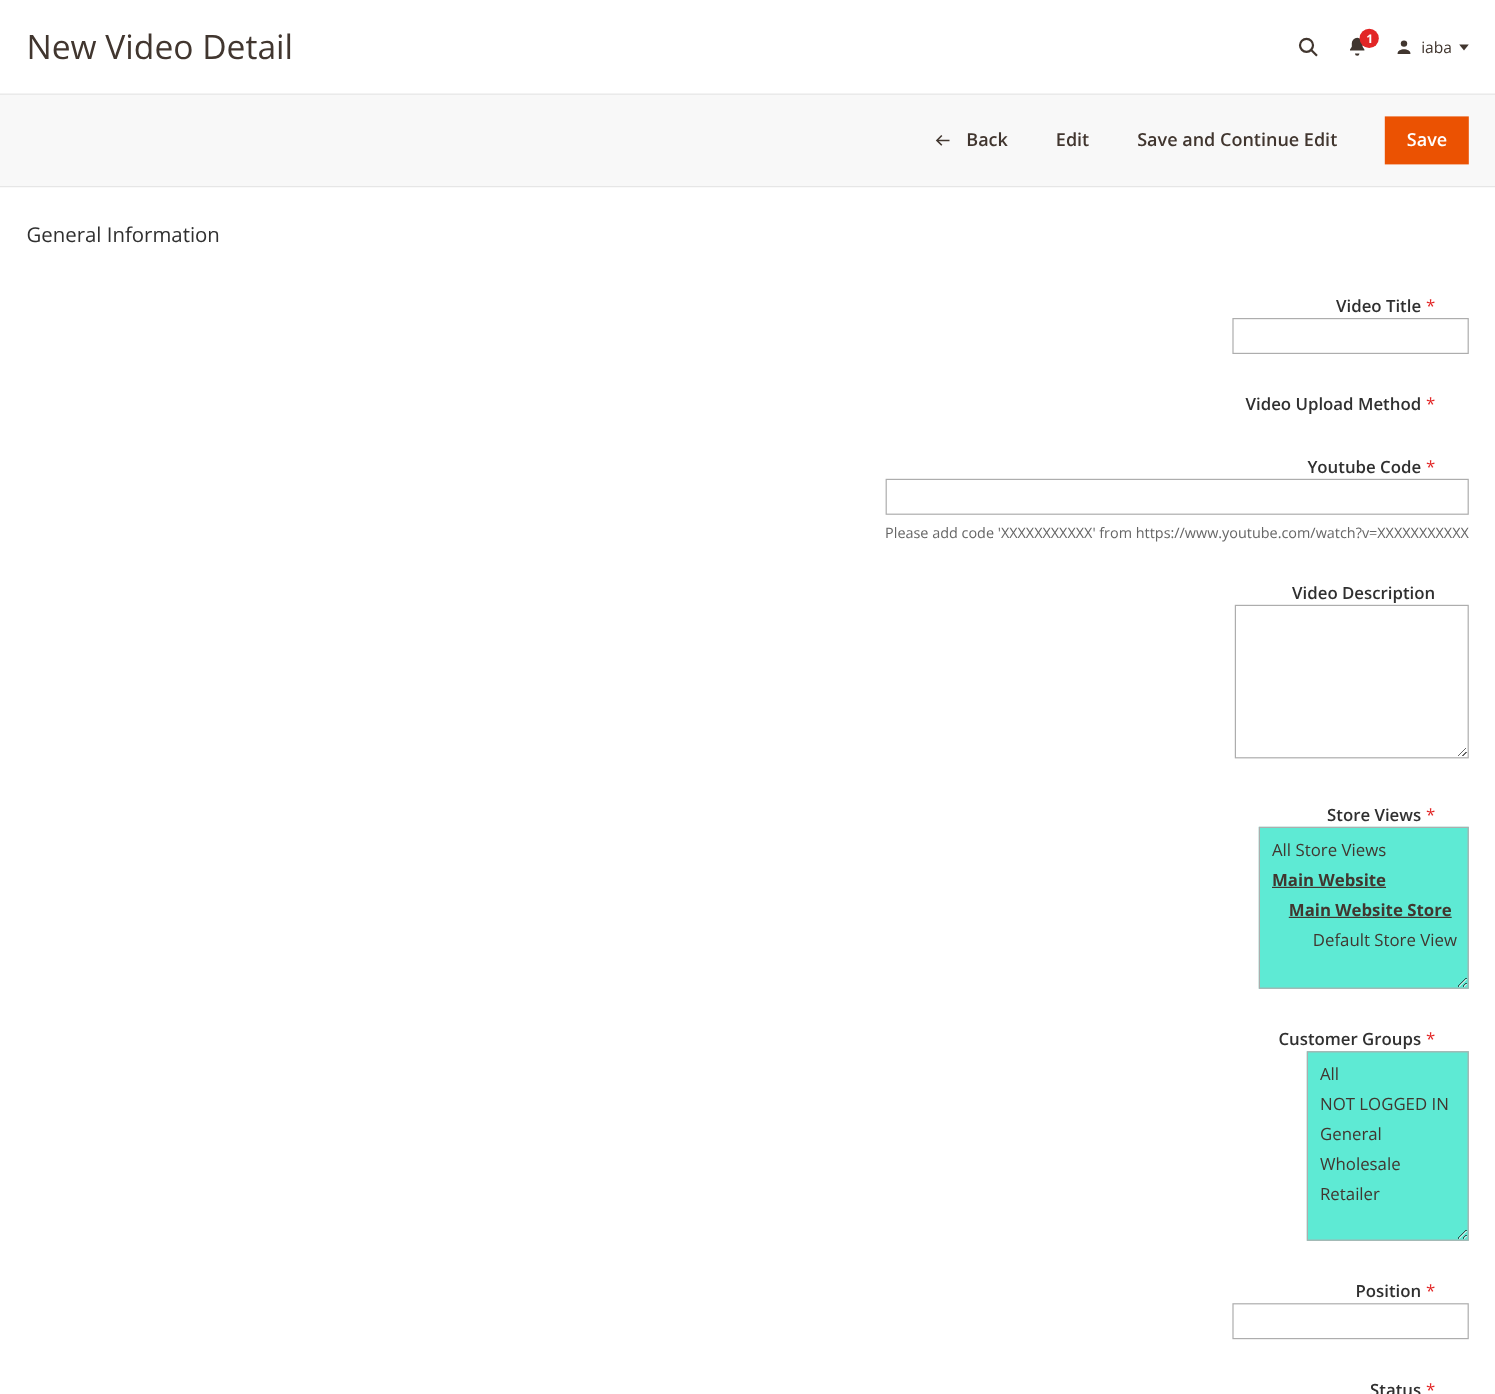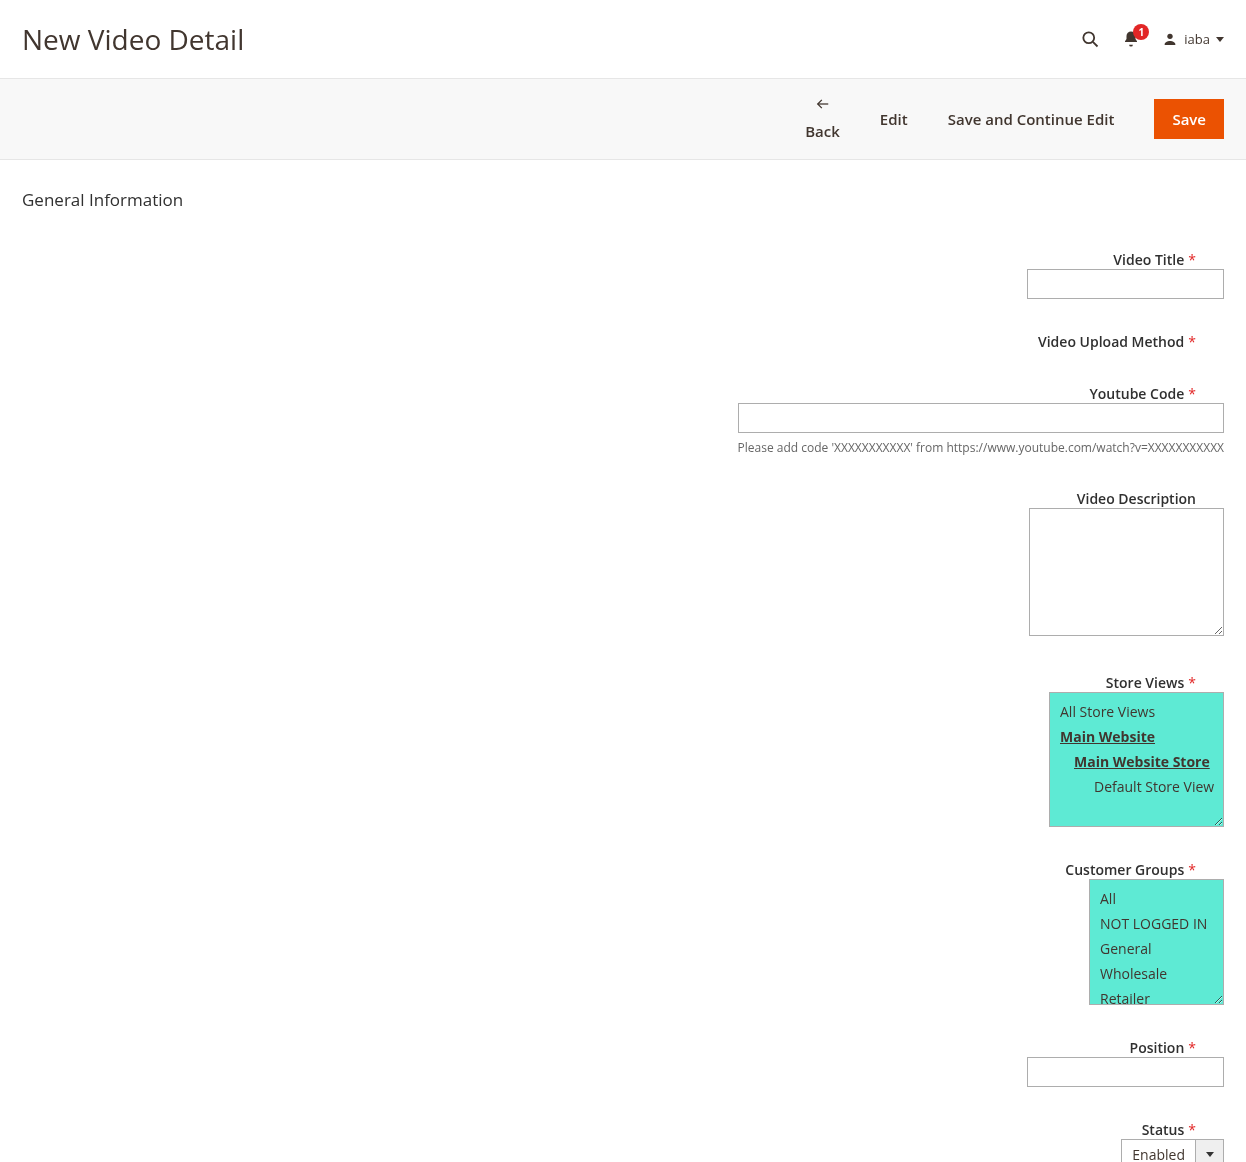--- a/index.html
+++ b/index.html
@@ -61,21 +61,21 @@
   .btn {
     font-size: 15px;
     font-weight: 600;
     color: #41362f;
     cursor: pointer;
     border: none;
     background: transparent;
     padding: 0;
     font-family: inherit;
   }
-  .btn-back { display: flex; align-items: center; gap: 10px; flex-direction: column; }
+  .btn-back { display: flex; align-items: center; gap: 10px; }
   .btn-primary {
     background: #eb5202;
     color: #fff;
     padding: 10px 18px;
     font-size: 15px;
   }
   .form-area { padding: 28px 22px; }
   .section-title {
     font-size: 17px;
     font-weight: 400;
@@ -143,21 +143,21 @@
     border-top: 5px solid #333;
   }
   .multiselect {
     border: 1px solid #adadad;
     background: #5eead4;
     resize: both;
     overflow: auto;
     padding: 6px 0;
   }
   .ms-store { width: 175px; height: 135px; }
-  .ms-groups { width: 135px; height: 126px; }
+  .ms-groups { width: 135px; height: 158px; }
   .ms-item {
     padding: 3px 10px;
     font-size: 14px;
     cursor: pointer;
     white-space: nowrap;
   }
   .ms-item.bold { font-weight: 700; text-decoration: underline; }
   .ms-item.ind1 { padding-left: 24px; }
   .ms-item.ind2 { padding-left: 44px; }
 </style>

